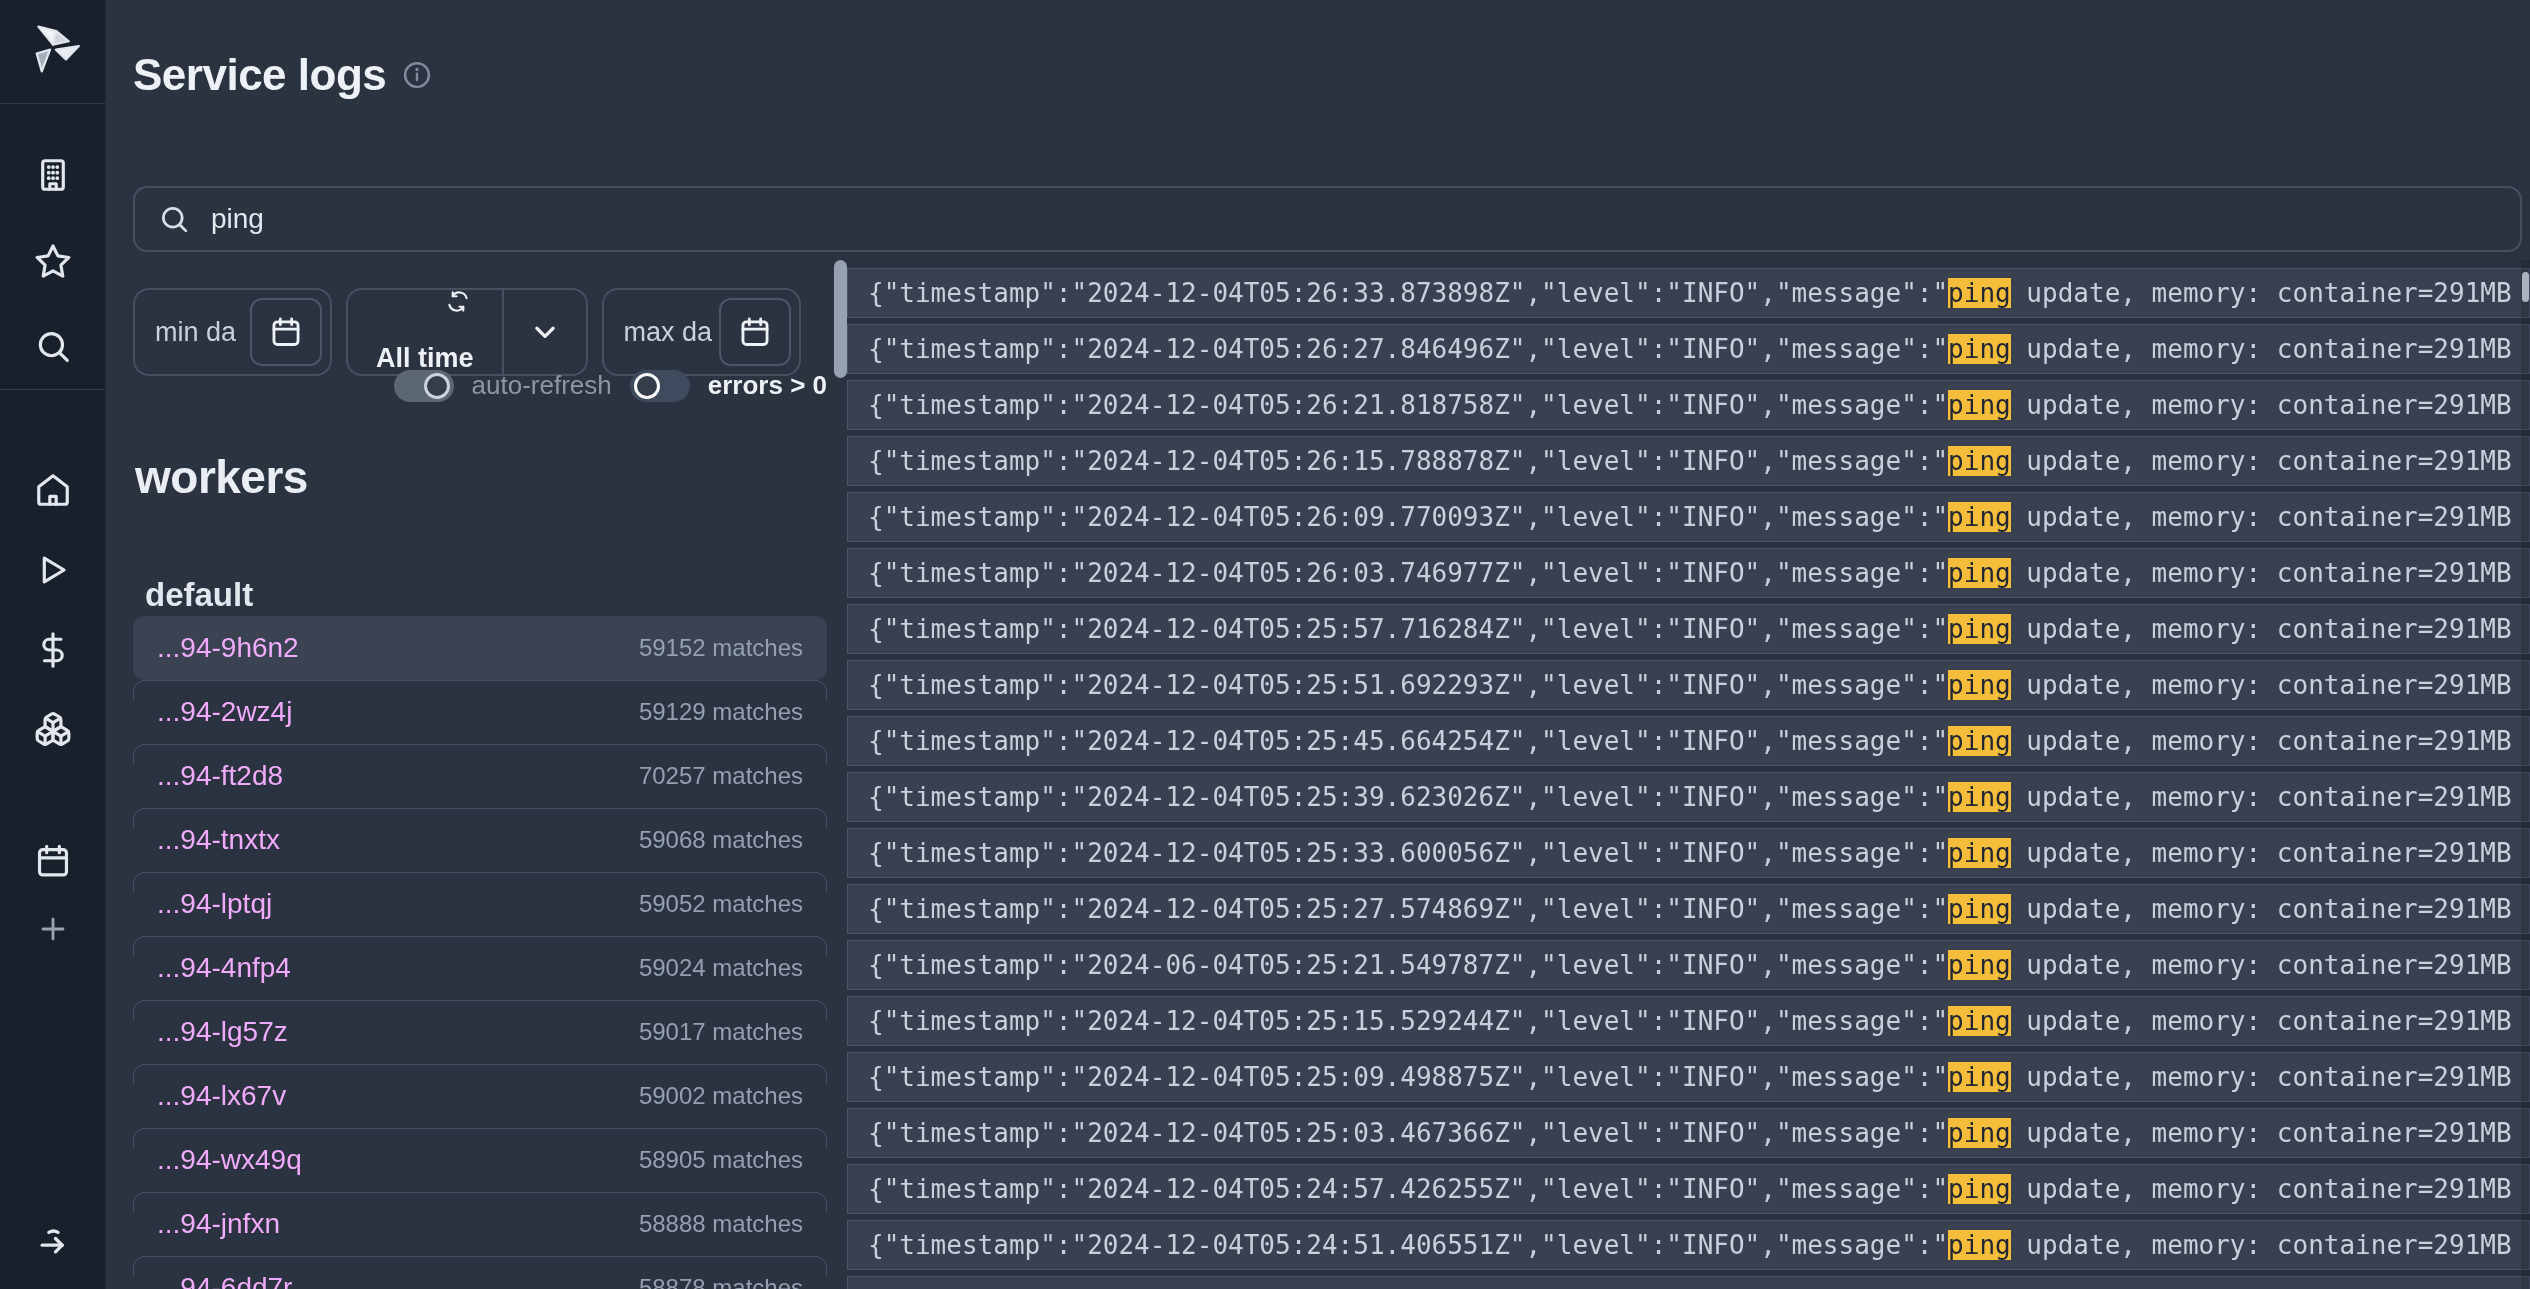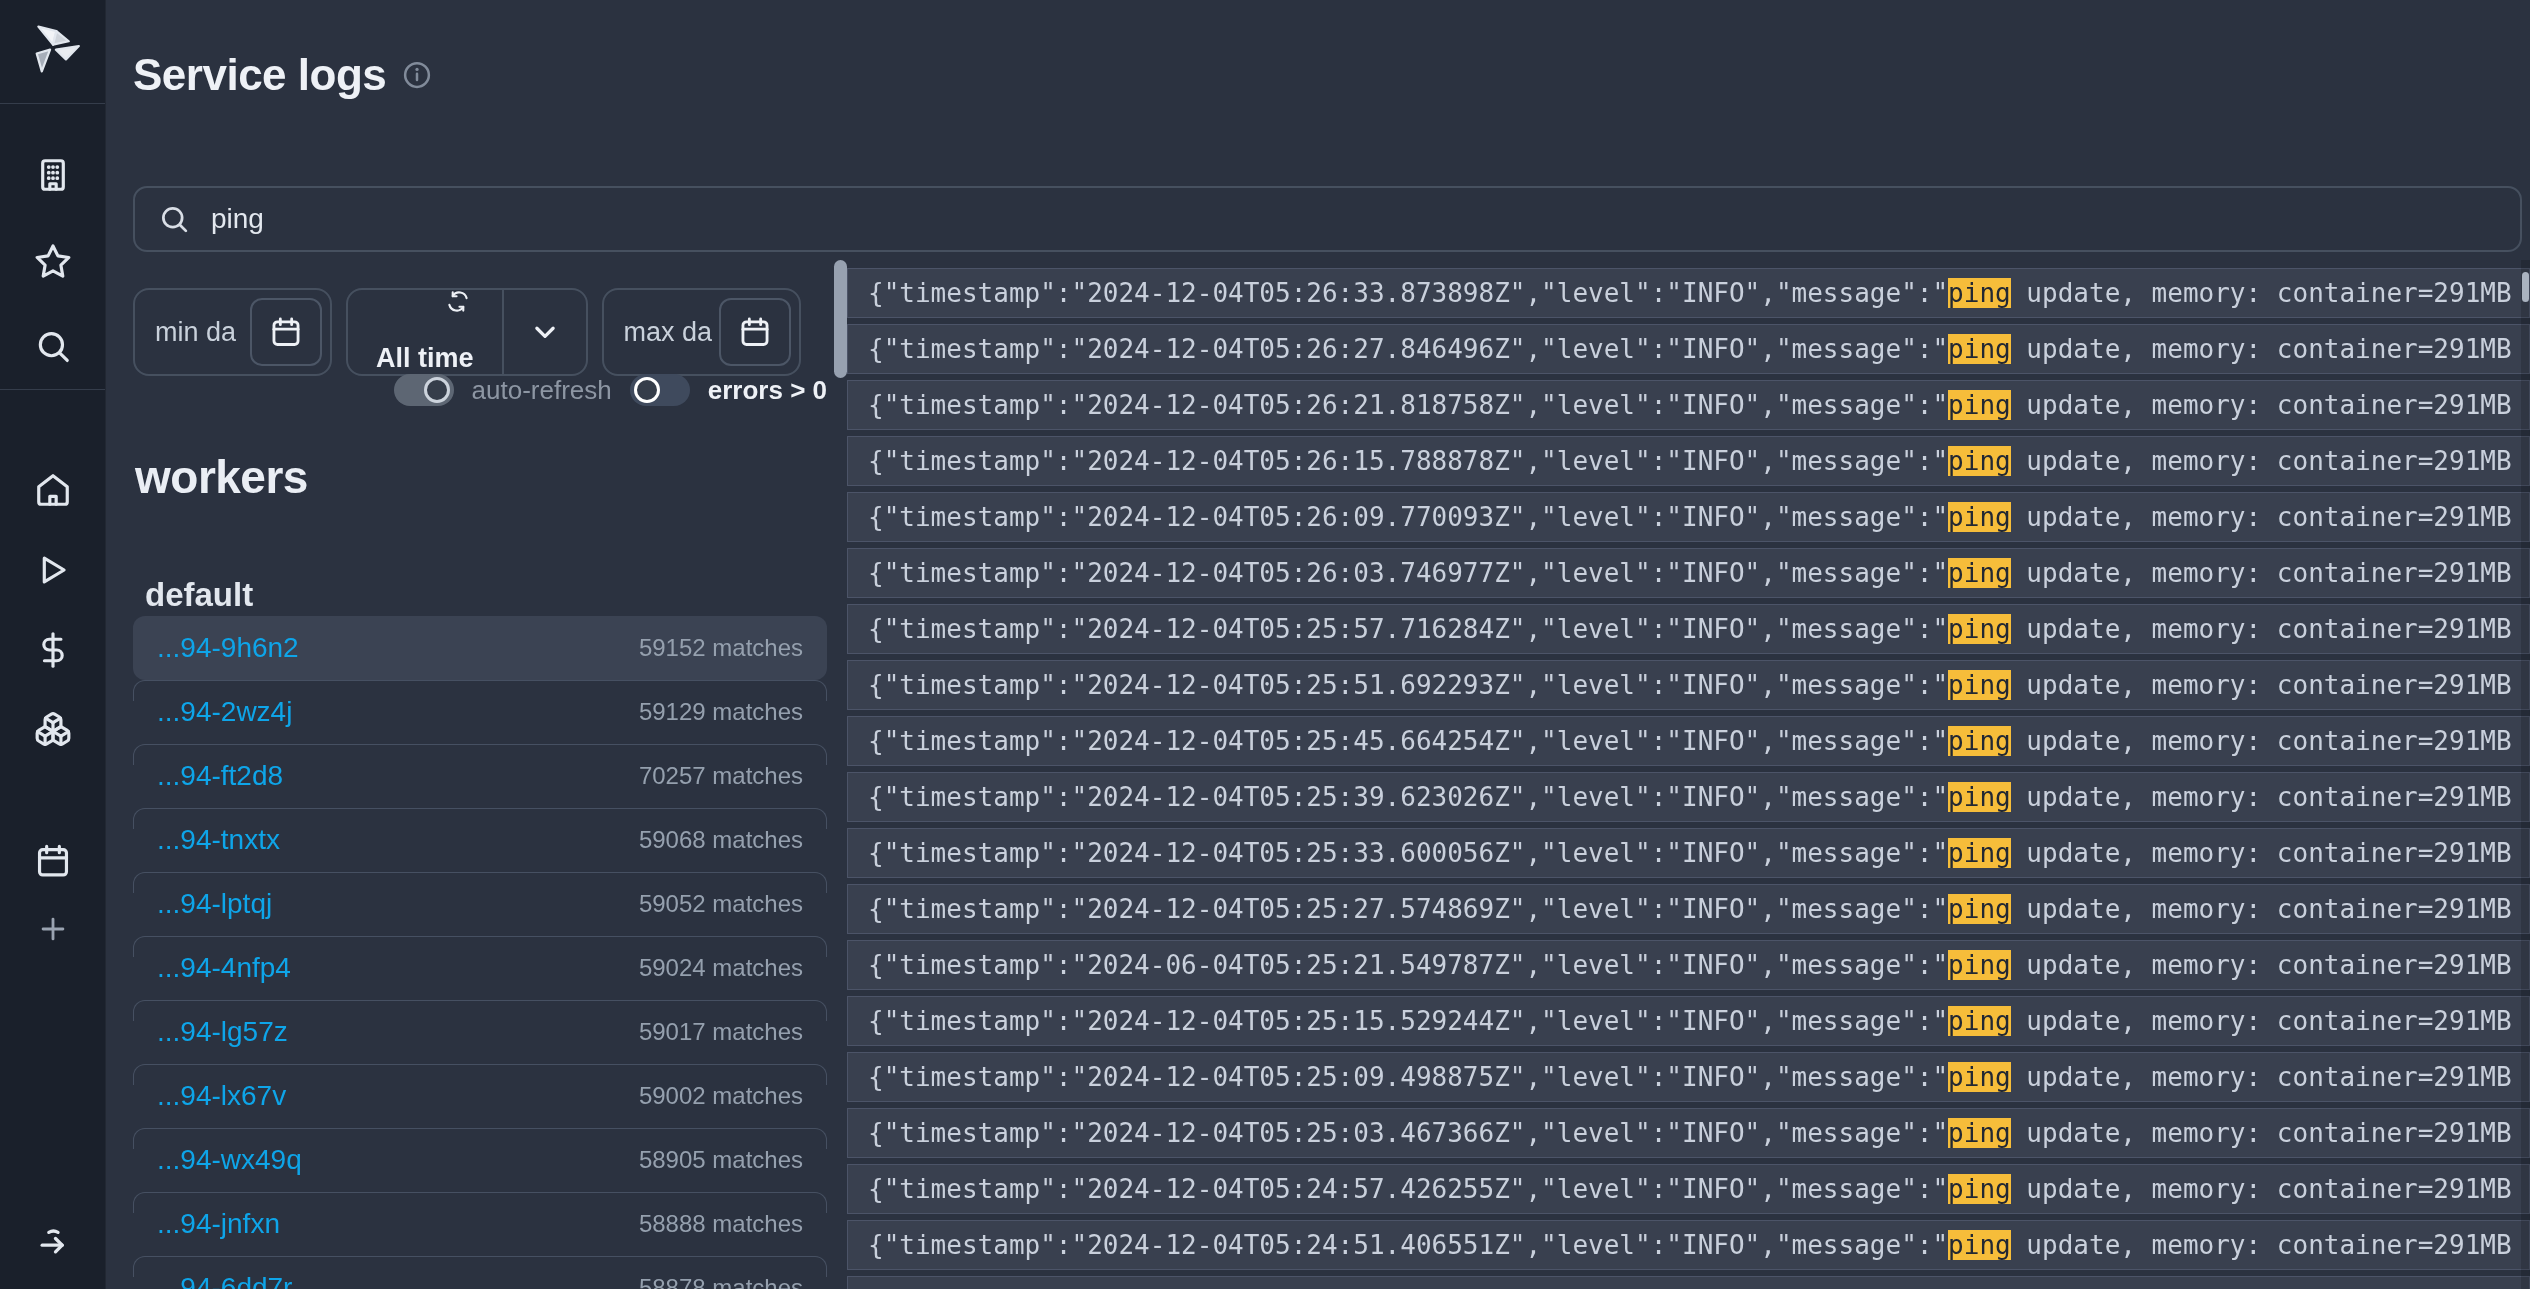--- a/index.html
+++ b/index.html
@@ -53,40 +53,40 @@
   .cal-btn svg{stroke:#eef1f6;fill:none;stroke-width:2;stroke-linecap:round;stroke-linejoin:round;}
   .range-btn{border:2px solid var(--panel-border);border-radius:16px;display:flex;align-items:stretch;box-sizing:border-box;cursor:pointer;}
   .range-main{display:flex;align-items:flex-end;gap:30px;padding:0 28px;flex-direction:column;}
   .range-main svg{stroke:#eef1f6;fill:none;stroke-width:2.2;stroke-linecap:round;stroke-linejoin:round;}
   .range-label{font-size:27px;font-weight:700;color:var(--text-primary);}
   .range-sep{width:2px;background:var(--panel-border);}
   .range-chevron{display:flex;align-items:center;padding:0 26px;}
   .range-chevron svg{stroke:#eef1f6;fill:none;stroke-width:2.6;stroke-linecap:round;stroke-linejoin:round;}
 
   
-  .toggle-row{position:absolute;left:133px;top:370px;width:694px;height:36px;display:flex;justify-content:flex-end;align-items:flex-end;gap:18px;}
+  .toggle-row{position:absolute;left:133px;top:370px;width:694px;height:36px;display:flex;justify-content:flex-end;align-items:flex-start;gap:18px;}
   .toggle{width:60px;height:32px;border-radius:16px;position:relative;background:#3f4a5d;cursor:pointer;flex:none;}
   .toggle .knob{position:absolute;top:3px;left:4px;width:26px;height:26px;border-radius:50%;box-sizing:border-box;
     border:3px solid #ffffff;background:#353d4a;}
   .toggle.on{background:#5d6673;}
   .toggle.on .knob{left:auto;right:4px;border-color:#ccd3dc;}
   .toggle-label-muted{font-size:26px;color:#8d96a3;}
   .toggle-label-strong{font-size:26px;color:var(--text-primary);font-weight:600;}
 
   
   .workers-heading{position:absolute;left:135px;top:450px;margin:0;font-size:46px;font-weight:800;color:#eaeef4;letter-spacing:-0.5px;}
   .group-label{position:absolute;left:135px;top:566px;margin:10px;font-size:33px;font-weight:700;color:#e2e7ee;}
   .worker-list{position:absolute;left:133px;top:616px;width:694px;bottom:0;overflow:hidden;}
   .worker-row{height:64px;box-sizing:border-box;position:relative;display:flex;align-items:center;justify-content:space-between;
     padding:0 24px;border-radius:12px;cursor:pointer;}
   .worker-row::before{content:"";position:absolute;left:0;right:0;top:0;height:20px;
     border:1px solid rgba(105,117,140,0.45);border-bottom:none;border-radius:12px 12px 0 0;pointer-events:none;}
   .worker-row.selected{background:var(--selected-row-bg);}
   .worker-row.selected::before{display:none;}
-  .worker-id{font-size:28px;color:#0ea5e9;}
+  .worker-id{font-size:28px;color:#f0abfc;}
   .worker-matches{font-size:24px;color:var(--text-secondary);}
 
   
   .left-scrollbar{position:absolute;left:834px;top:260px;width:13px;bottom:0;}
   .left-scroll-thumb{position:absolute;top:0;left:0;width:13px;height:118px;border-radius:7px;background:var(--scroll-thumb);}
   .log-panel{position:absolute;left:847px;top:268px;right:0;bottom:0;overflow:hidden;}
   .log-row{height:50px;box-sizing:border-box;margin-bottom:6px;background:var(--row-bg);
     border:1px solid rgba(86,96,118,0.65);display:flex;align-items:center;padding-left:20px;
     font-family:"DejaVu Sans Mono", monospace;font-size:26px;color:var(--log-text);
     white-space:pre;overflow:hidden;cursor:default;}

